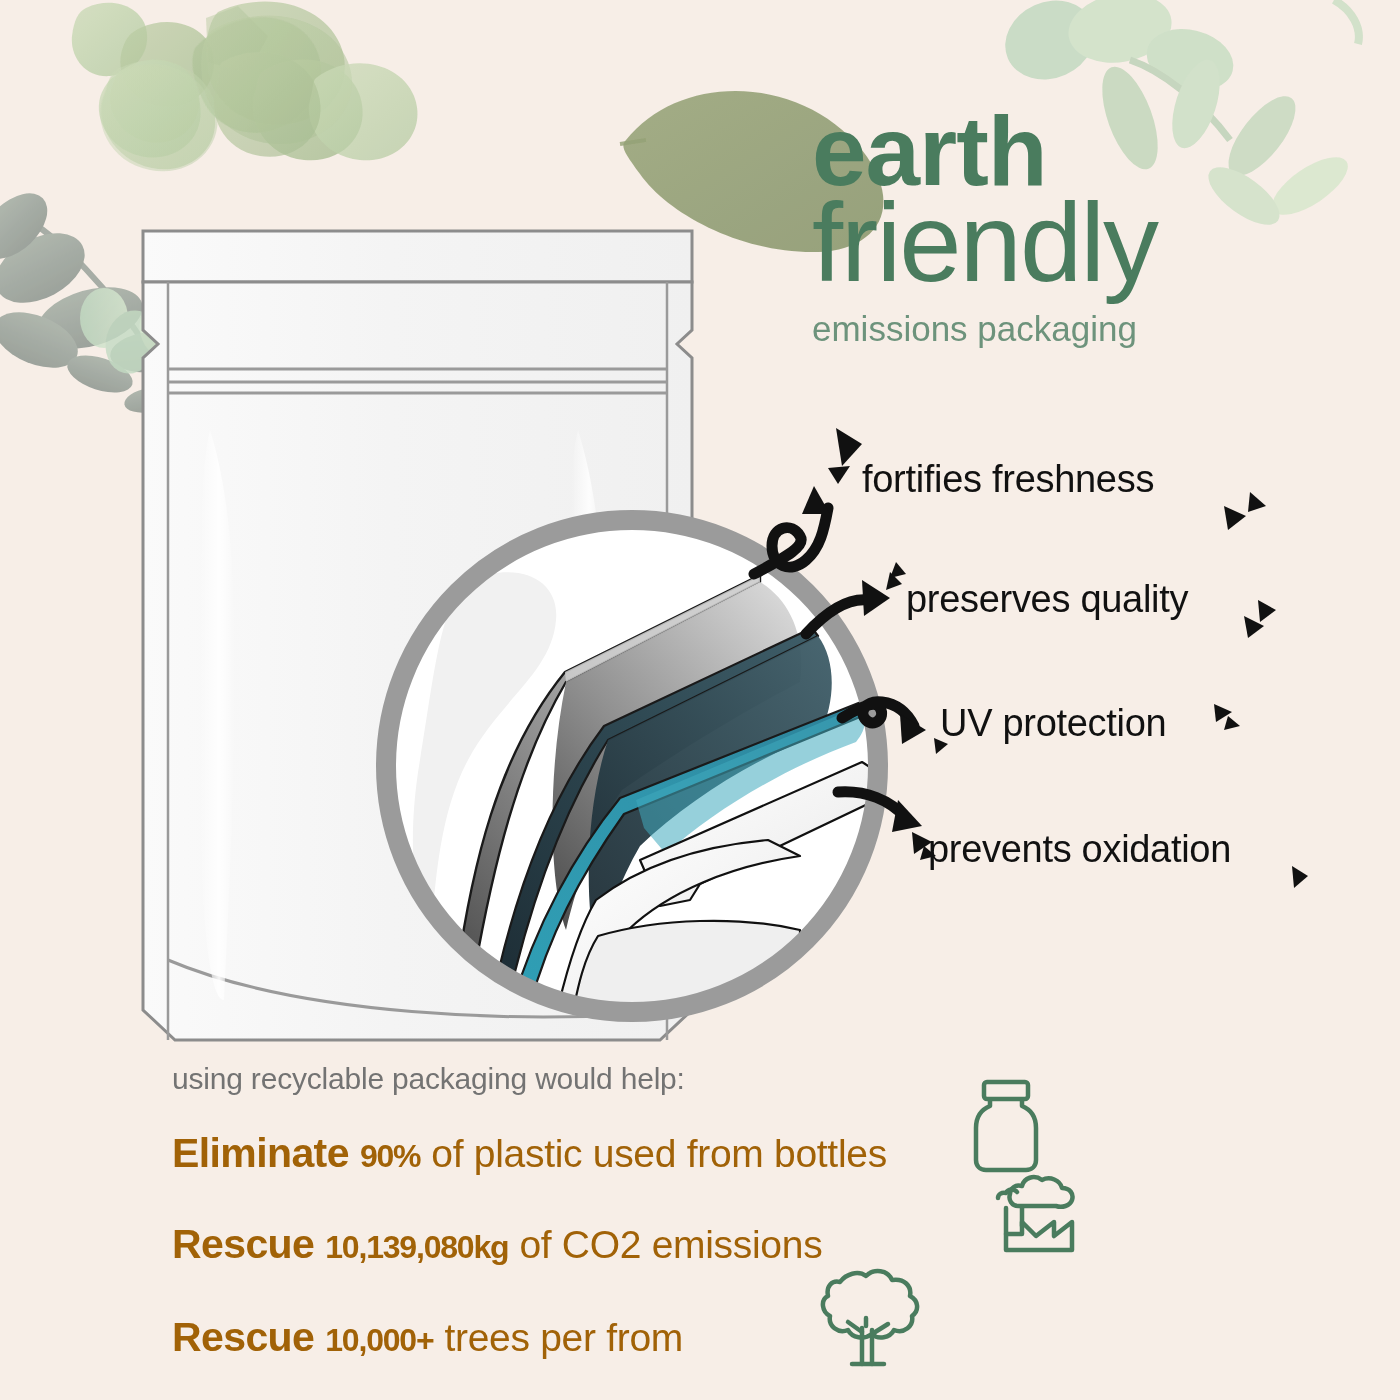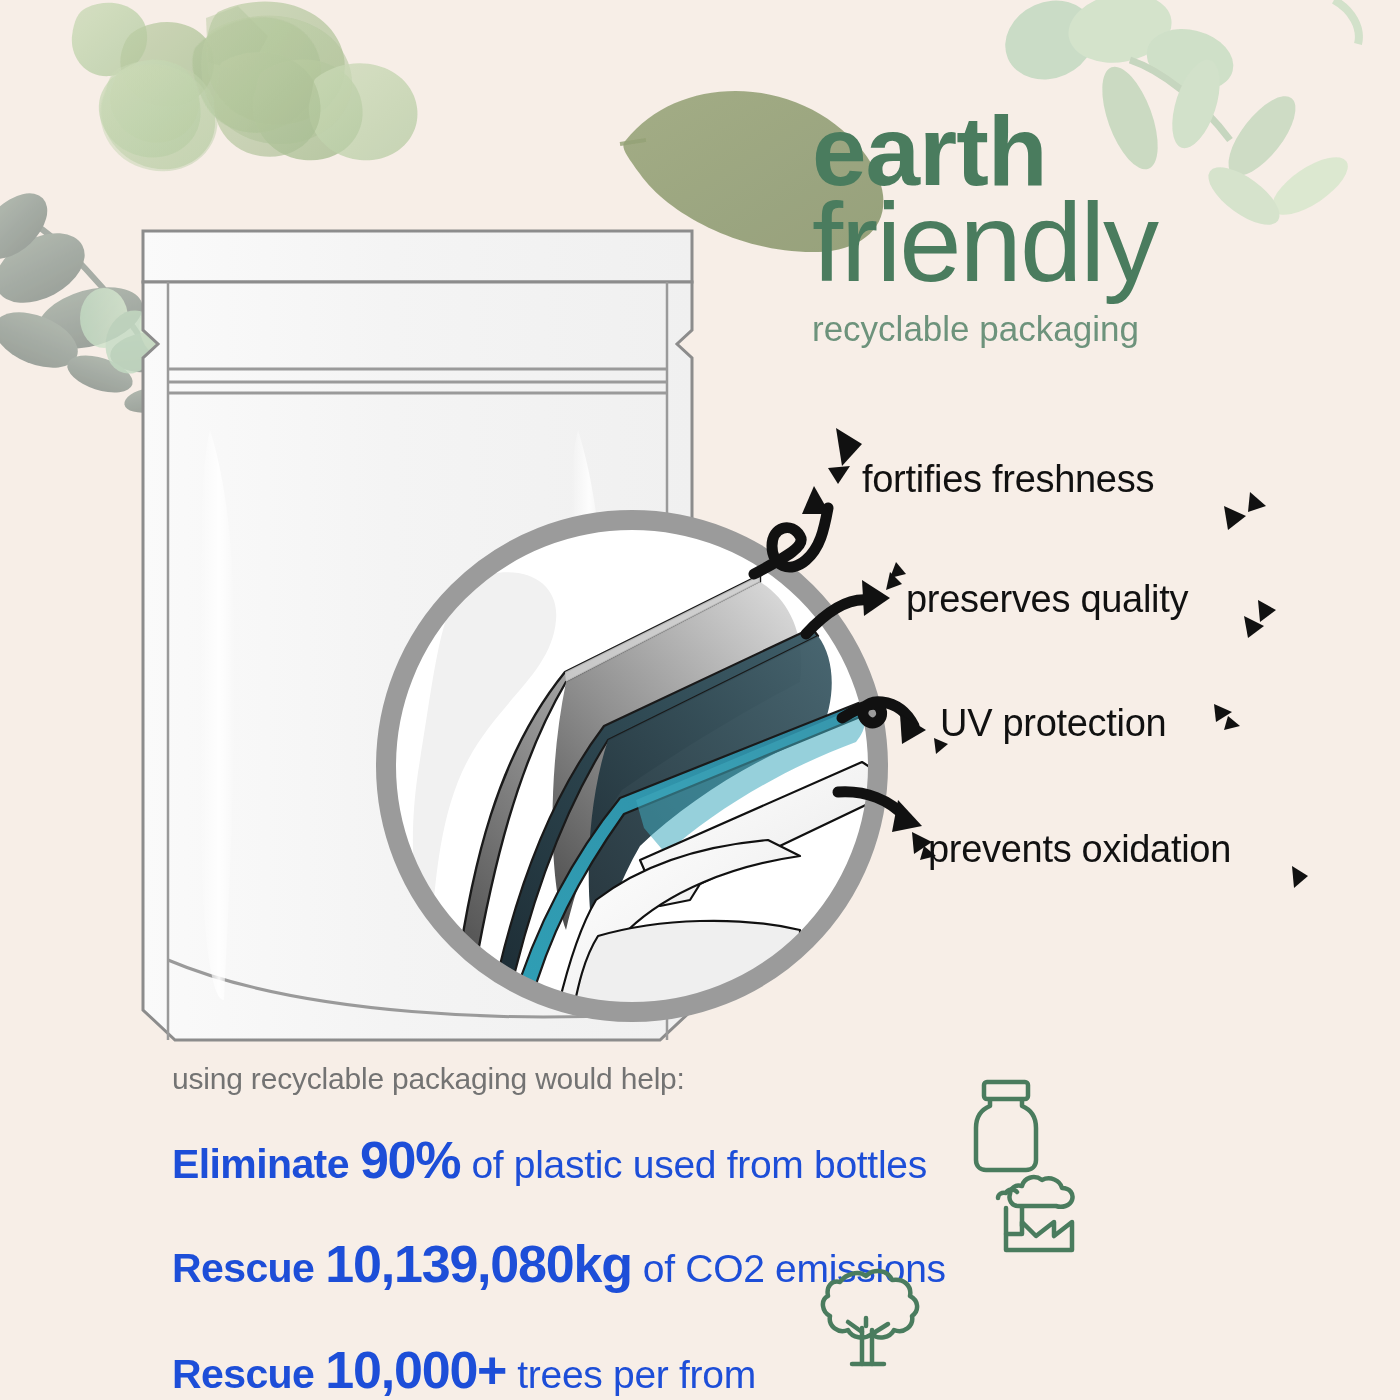--- a/index.html
+++ b/index.html
@@ -45,28 +45,28 @@
 
   
   .stats-wrap{position:absolute;left:172px;top:1062px;width:820px;}
   .stats-lead{
     font-size:30px;color:#737373;font-weight:300;
     letter-spacing:-0.2px;
   }
   .stat-row{
     display:flex;align-items:baseline;
     margin-top:26px;
-    color:#1d4ed8;
+    color:#a16207;
     white-space:nowrap;
   }
   #stat-row-0{margin-top:34px;}
   #stat-row-1{margin-top:44px;}
   #stat-row-2{margin-top:46px;}
   .stat-verb{font-size:41px;font-weight:bold;letter-spacing:-0.6px;}
-  .stat-value{font-size:52px;font-weight:bold;letter-spacing:-1.2px;margin:0 11px 0 11px;}
+  .stat-value{font-size:32px;font-weight:bold;letter-spacing:-1.2px;margin:0 11px 0 11px;}
   .stat-tail{font-size:39px;font-weight:300;letter-spacing:-0.3px;}
 
   
   .stat-icon{position:absolute;}
   #icon-bottle{left:966px;top:1078px;}
   #icon-factory{left:988px;top:1168px;}
   #icon-tree{left:800px;top:1268px;}
 </style>
 </head>
 <body>
@@ -299,21 +299,21 @@
 
       <path d="M912 832 L932 842 L914 854 Z"></path>
       <path d="M924 846 L936 856 L920 860 Z"></path>
       <path d="M1292 866 L1308 876 L1294 888 Z"></path>
     </g>
   </svg>
 
   <div class="headline-block">
     <div class="h-earth">earth</div>
     <div class="h-friendly">friendly</div>
-    <div class="h-sub">recyclable packaging</div>
+    <div class="h-sub">emissions packaging</div>
   </div>
 
   <div class="feat" id="feat-0">fortifies freshness</div>
   <div class="feat" id="feat-1">preserves quality</div>
   <div class="feat" id="feat-2">UV protection</div>
   <div class="feat" id="feat-3">prevents oxidation</div>
 
   <div class="stats-wrap">
     <div class="stats-lead">using recyclable packaging would help:</div>
 

